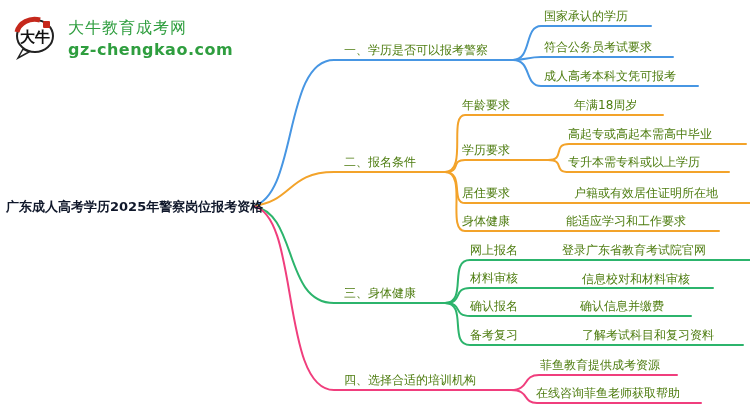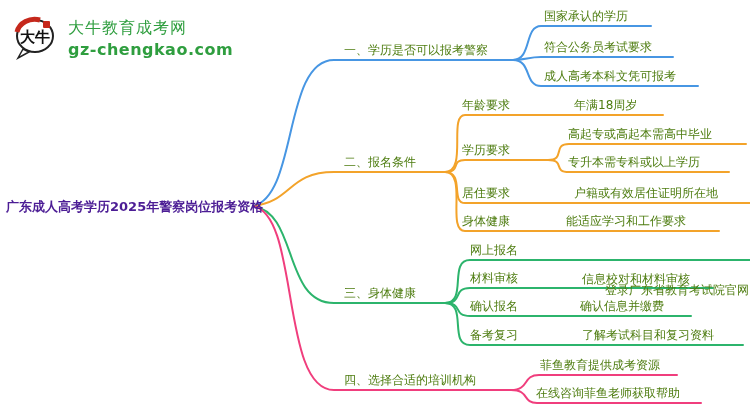--- a/index.html
+++ b/index.html
@@ -5,21 +5,21 @@
   html,body{margin:0;padding:0;background:#fff;}
   .stage{position:relative;width:750px;height:410px;background:#ffffff;overflow:hidden;
          font-family:"DejaVu Sans","Liberation Sans",sans-serif;}
   .lines{position:absolute;left:0;top:0;width:750px;height:410px;}
   .lines path{fill:none;stroke-width:2;stroke-linecap:round;}
   .s-blue{stroke:var(--blue);}
   .s-orange{stroke:var(--orange);}
   .s-green{stroke:var(--green);}
   .s-pink{stroke:var(--pink);}
   .node{position:absolute;white-space:nowrap;font-size:12px;line-height:16px;color:#4d7c0f;}
-  .root{font-size:13px;font-weight:600;color:#4c1d95;}
+  .root{font-size:13px;font-weight:600;color:#0f172a;}
   .logo{position:absolute;left:10px;top:10px;width:240px;height:52px;}
   .logo-icon{position:absolute;left:2px;top:2px;width:48px;height:48px;}
   .logo-title{position:absolute;left:58px;top:8px;font-size:16px;font-weight:normal;color:var(--brand);letter-spacing:1px;}
   .logo-sub{position:absolute;left:58px;top:30px;font-size:16px;font-weight:bold;color:var(--brand);letter-spacing:0.5px;}
 </style>
 </head>
 <body>
 
 <div class="stage">
 
@@ -74,21 +74,21 @@
   <div class="node" style="left:462px;top:142px;">学历要求</div>
   <div class="node" style="left:568px;top:126px;">高起专或高起本需高中毕业</div>
   <div class="node" style="left:568px;top:154px;">专升本需专科或以上学历</div>
   <div class="node" style="left:462px;top:185px;">居住要求</div>
   <div class="node" style="left:574px;top:185px;">户籍或有效居住证明所在地</div>
   <div class="node" style="left:462px;top:213px;">身体健康</div>
   <div class="node" style="left:566px;top:213px;">能适应学习和工作要求</div>
 
   <div class="node" style="left:344px;top:285px;">三、身体健康</div>
   <div class="node" style="left:470px;top:242px;">网上报名</div>
-  <div class="node" style="left:605px;top:242px;margin-top:40px;">登录广东省教育考试院官网</div>
+  <div class="node" style="left:562px;top:242px;">登录广东省教育考试院官网</div>
   <div class="node" style="left:470px;top:270px;">材料审核</div>
   <div class="node" style="left:582px;top:271px;">信息校对和材料审核</div>
   <div class="node" style="left:470px;top:298px;">确认报名</div>
   <div class="node" style="left:580px;top:298px;">确认信息并缴费</div>
   <div class="node" style="left:470px;top:327px;">备考复习</div>
   <div class="node" style="left:582px;top:327px;">了解考试科目和复习资料</div>
 
   <div class="node" style="left:344px;top:372px;">四、选择合适的培训机构</div>
   <div class="node" style="left:540px;top:357px;">菲鱼教育提供成考资源</div>
   <div class="node" style="left:536px;top:385px;">在线咨询菲鱼老师获取帮助</div>

